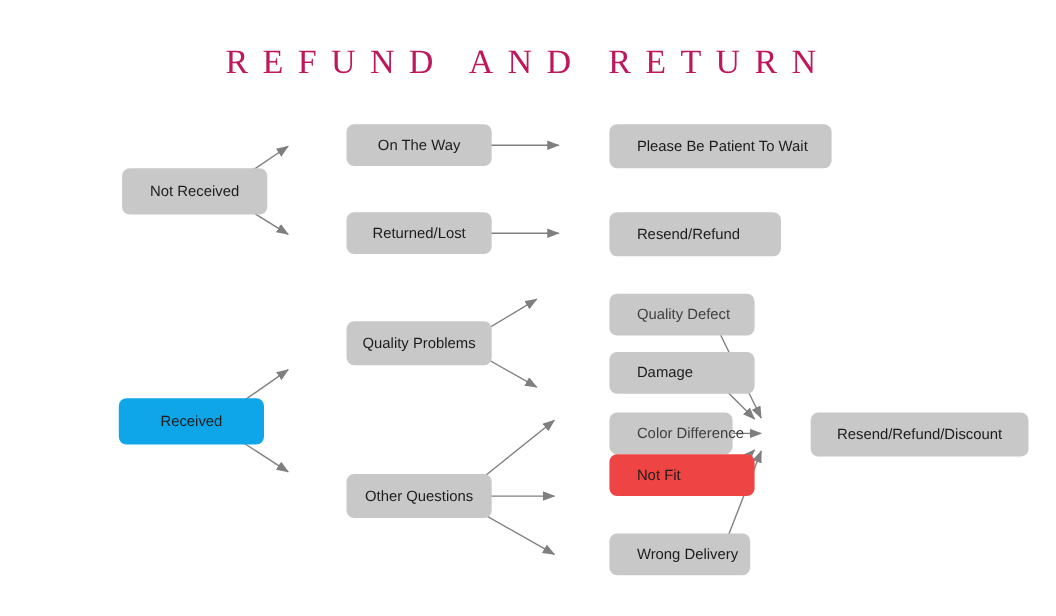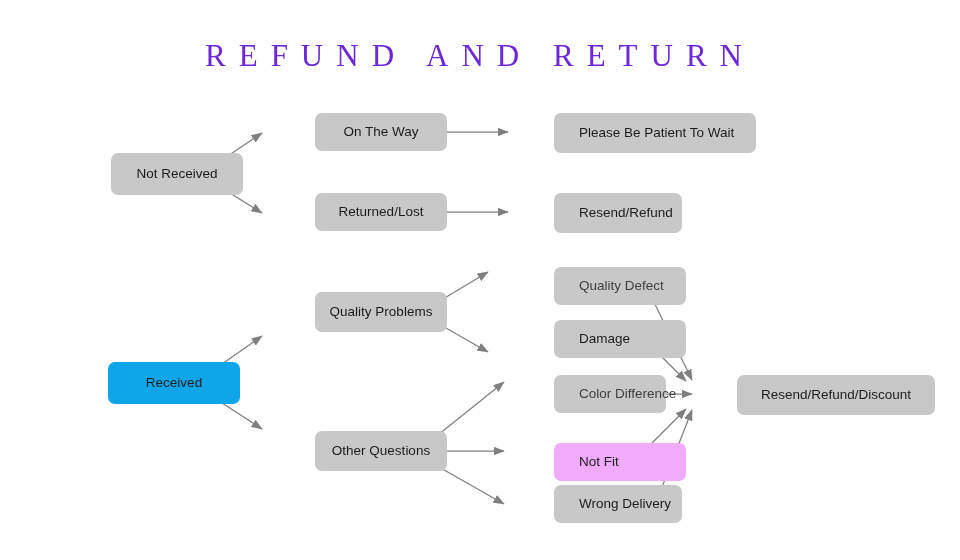--- a/index.html
+++ b/index.html
@@ -18,21 +18,21 @@
   #title {
     position: absolute;
     left: 0;
     top: 38px;
     width: 960px;
     text-align: center;
     font-family: "Liberation Serif", serif;
     font-size: 31px;
     font-weight: 400;
     letter-spacing: 13px;
-    color: #6d28d9;
+    color: #be185d;
     white-space: nowrap;
   }
   svg#edges {
     position: absolute;
     left: 0;
     top: 0;
     width: 960px;
     height: 560px;
     pointer-events: none;
   }
@@ -91,42 +91,42 @@
       </div>
       <div class="node center-text" style="left: 275px; top: 113px; width: 132px; height: 38px; background: rgb(200, 200, 200); color: rgb(28, 28, 28);">
         <span>On The Way</span>
       </div>
       <div class="node center-text" style="left: 275px; top: 193px; width: 132px; height: 38px; background: rgb(200, 200, 200); color: rgb(28, 28, 28);">
         <span>Returned/Lost</span>
       </div>
       <div class="node left-text" style="left: 514px; top: 113px; width: 202px; height: 40px; background: rgb(200, 200, 200); color: rgb(28, 28, 28);">
         <span>Please Be Patient To Wait</span>
       </div>
-      <div class="node left-text" style="left: 514px; top: 193px; width: 128px; height: 40px; background: rgb(200, 200, 200); color: rgb(28, 28, 28);">
+      <div class="node left-text" style="left: 514px; top: 193px; width: 156px; height: 40px; background: rgb(200, 200, 200); color: rgb(28, 28, 28);">
         <span>Resend/Refund</span>
       </div>
       <div class="node center-text" style="left: 68px; top: 362px; width: 132px; height: 42px; background: #0ea5e9; color: rgb(28, 28, 28);">
         <span>Received</span>
       </div>
       <div class="node center-text" style="left: 275px; top: 292px; width: 132px; height: 40px; background: rgb(200, 200, 200); color: rgb(28, 28, 28);">
         <span>Quality Problems</span>
       </div>
       <div class="node center-text" style="left: 275px; top: 431px; width: 132px; height: 40px; background: rgb(200, 200, 200); color: rgb(28, 28, 28);">
         <span>Other Questions</span>
       </div>
       <div class="node left-text" style="left: 514px; top: 267px; width: 132px; height: 38px; background: rgb(200, 200, 200); color: #404040;">
         <span>Quality Defect</span>
       </div>
       <div class="node left-text" style="left: 514px; top: 320px; width: 132px; height: 38px; background: rgb(200, 200, 200); color: rgb(28, 28, 28);">
         <span>Damage</span>
       </div>
       <div class="node left-text" style="left: 514px; top: 375px; width: 112px; height: 38px; background: rgb(200, 200, 200); color: #404040;">
         <span>Color Difference</span>
       </div>
-      <div class="node left-text" style="left: 514px; top: 443px; width: 132px; height: 38px; background: #f0abfc; color: rgb(28, 28, 28);">
+      <div class="node left-text" style="left: 514px; top: 413px; width: 132px; height: 38px; background: #ef4444; color: rgb(28, 28, 28);">
         <span>Not Fit</span>
       </div>
       <div class="node left-text" style="left: 514px; top: 485px; width: 128px; height: 38px; background: rgb(200, 200, 200); color: rgb(28, 28, 28);">
         <span>Wrong Delivery</span>
       </div>
       <div class="node center-text" style="left: 697px; top: 375px; width: 198px; height: 40px; background: rgb(200, 200, 200); color: rgb(28, 28, 28);">
         <span>Resend/Refund/Discount</span>
       </div>
     </div>
 

